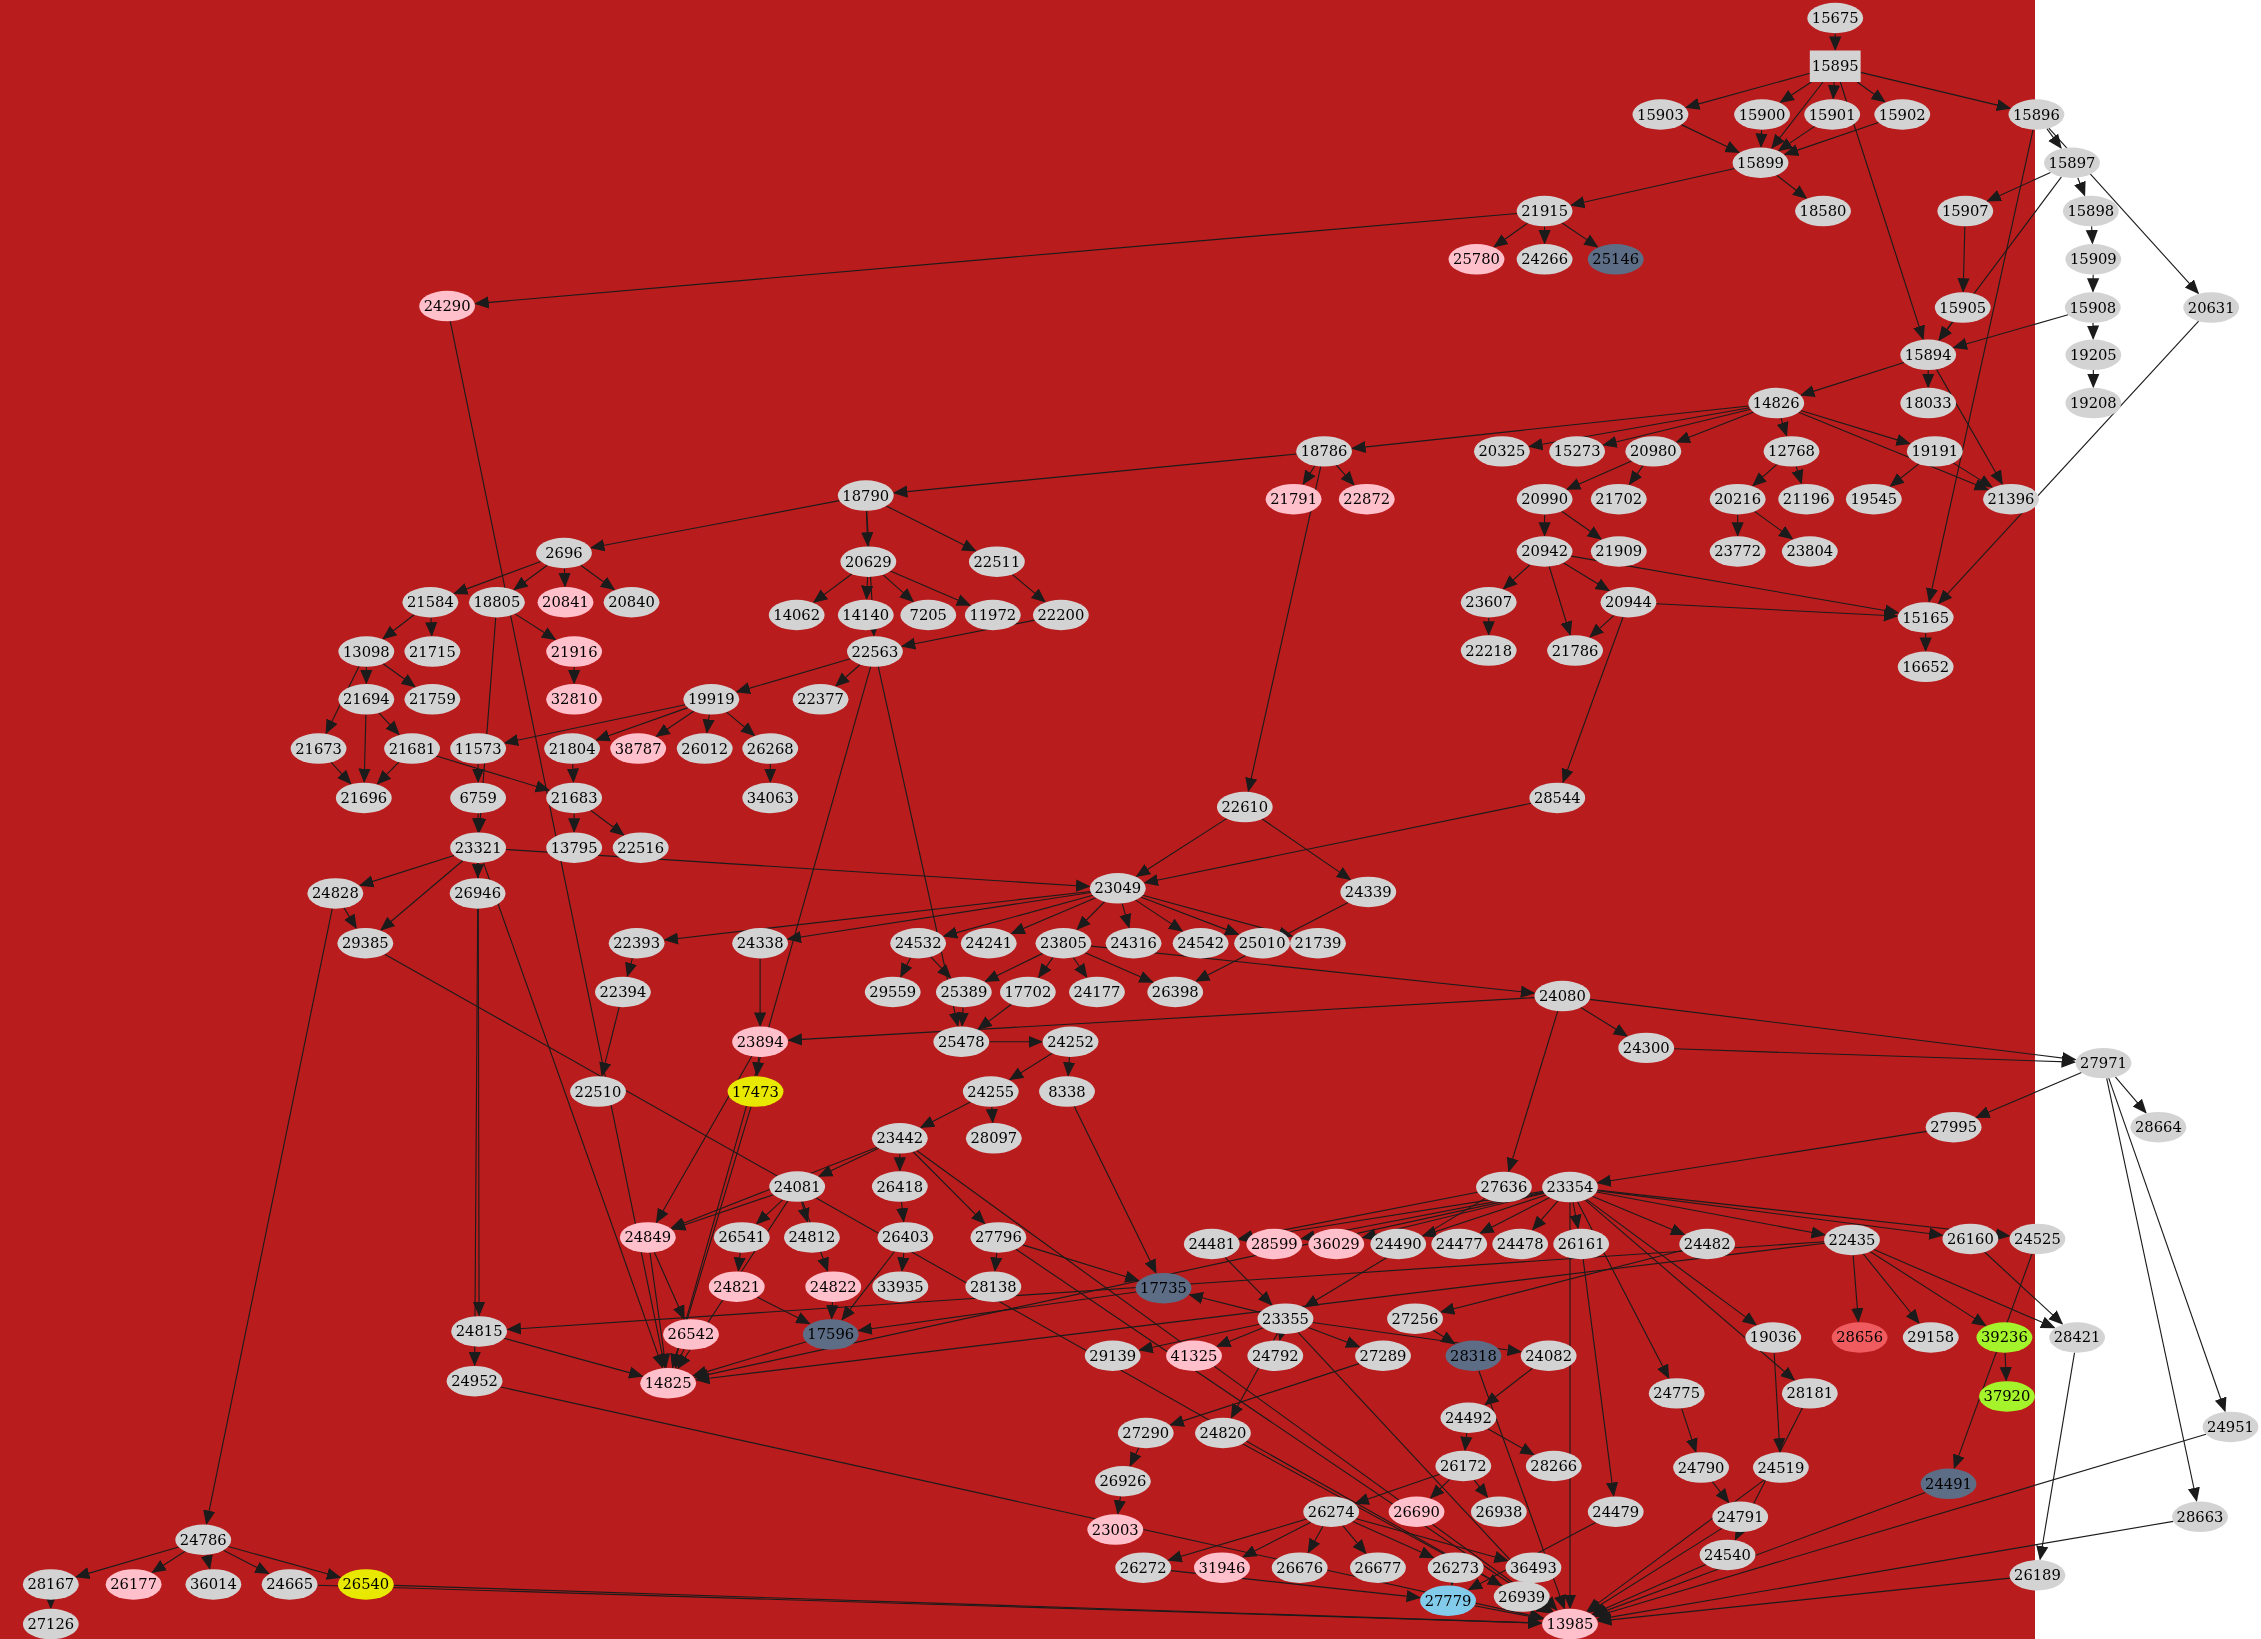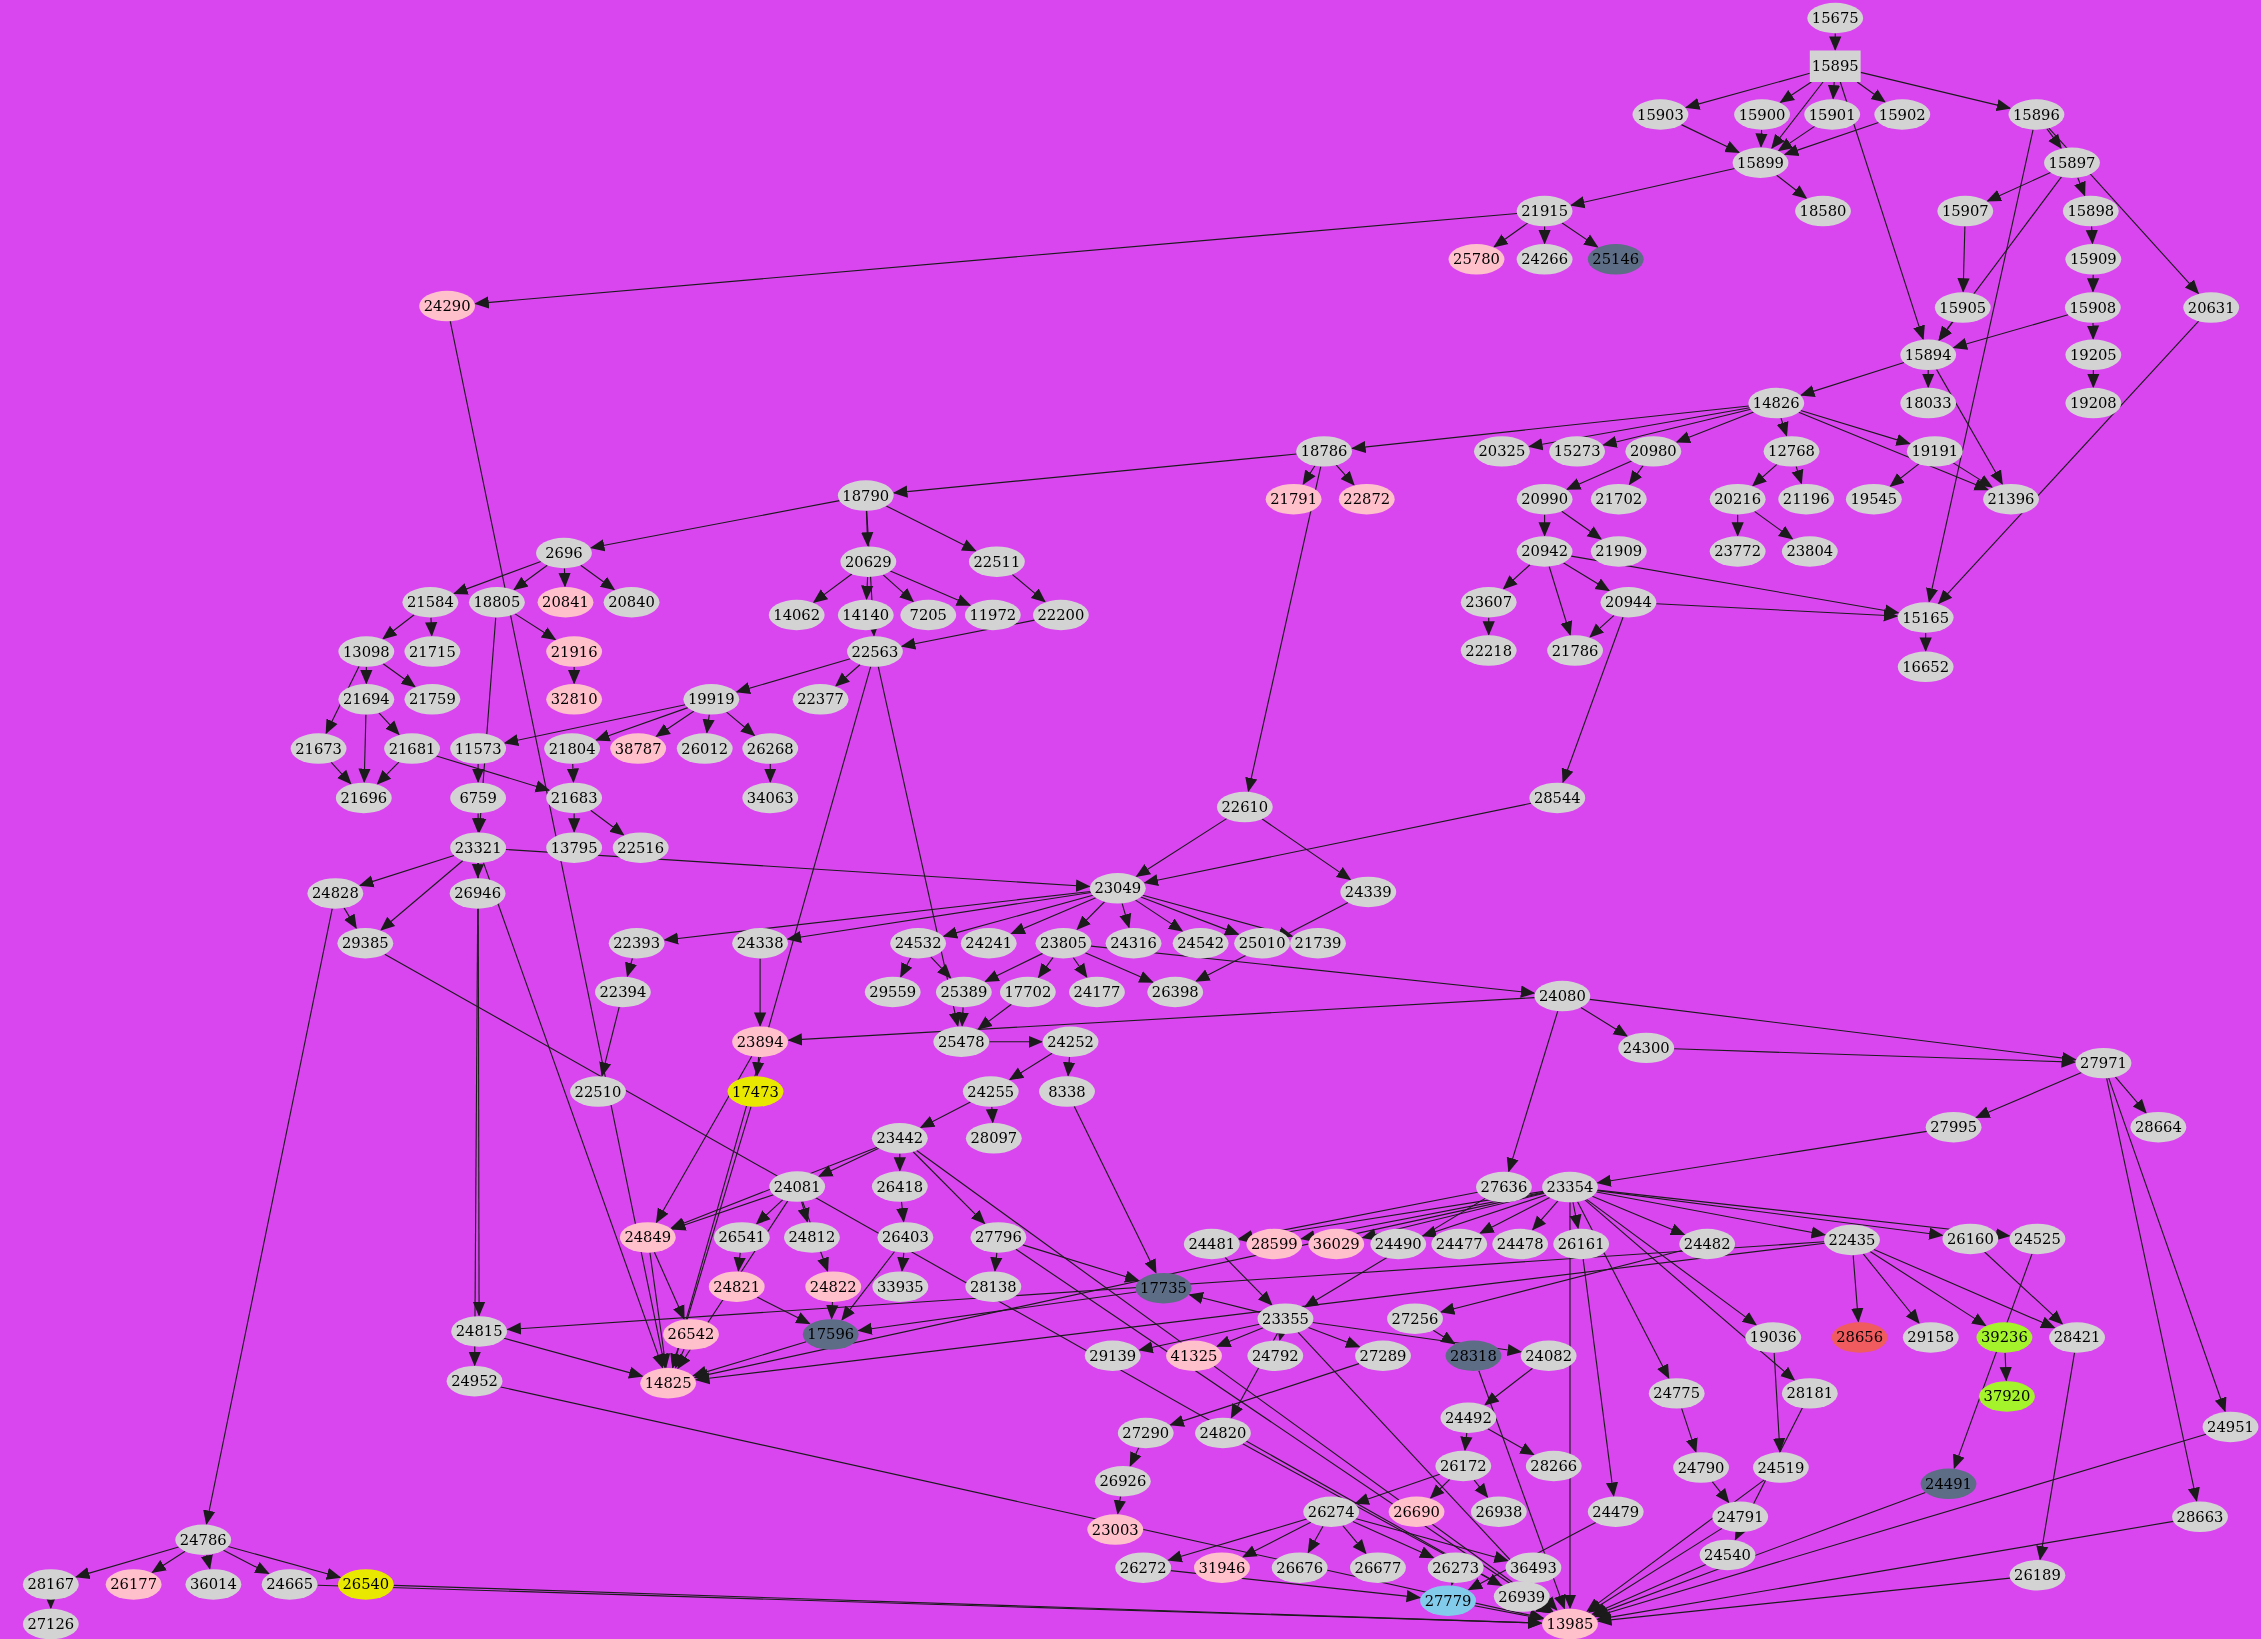--- a/index.html
+++ b/index.html
@@ -1,16 +1,16 @@
 <!DOCTYPE html>
 <html style="font-size:8.1px"><head>
 <meta charset="utf-8">
 <style>
   html,body{margin:0;padding:0;background:#ffffff;}
-  #stage{position:relative;width:2261px;height:1640px;background:#d946ef;}
+  #stage{position:relative;width:2035px;height:1640px;background:#b91c1c;}
   svg{display:block;}
   .node-label{
     font-family:"DejaVu Serif","Liberation Serif",serif;
     font-size:29px;fill:#000;text-anchor:middle;dominant-baseline:middle;
   }
   .edge{stroke:#1b1b1b;stroke-width:2.2;fill:none;}
 </style>
 </head>
 <body>
 

